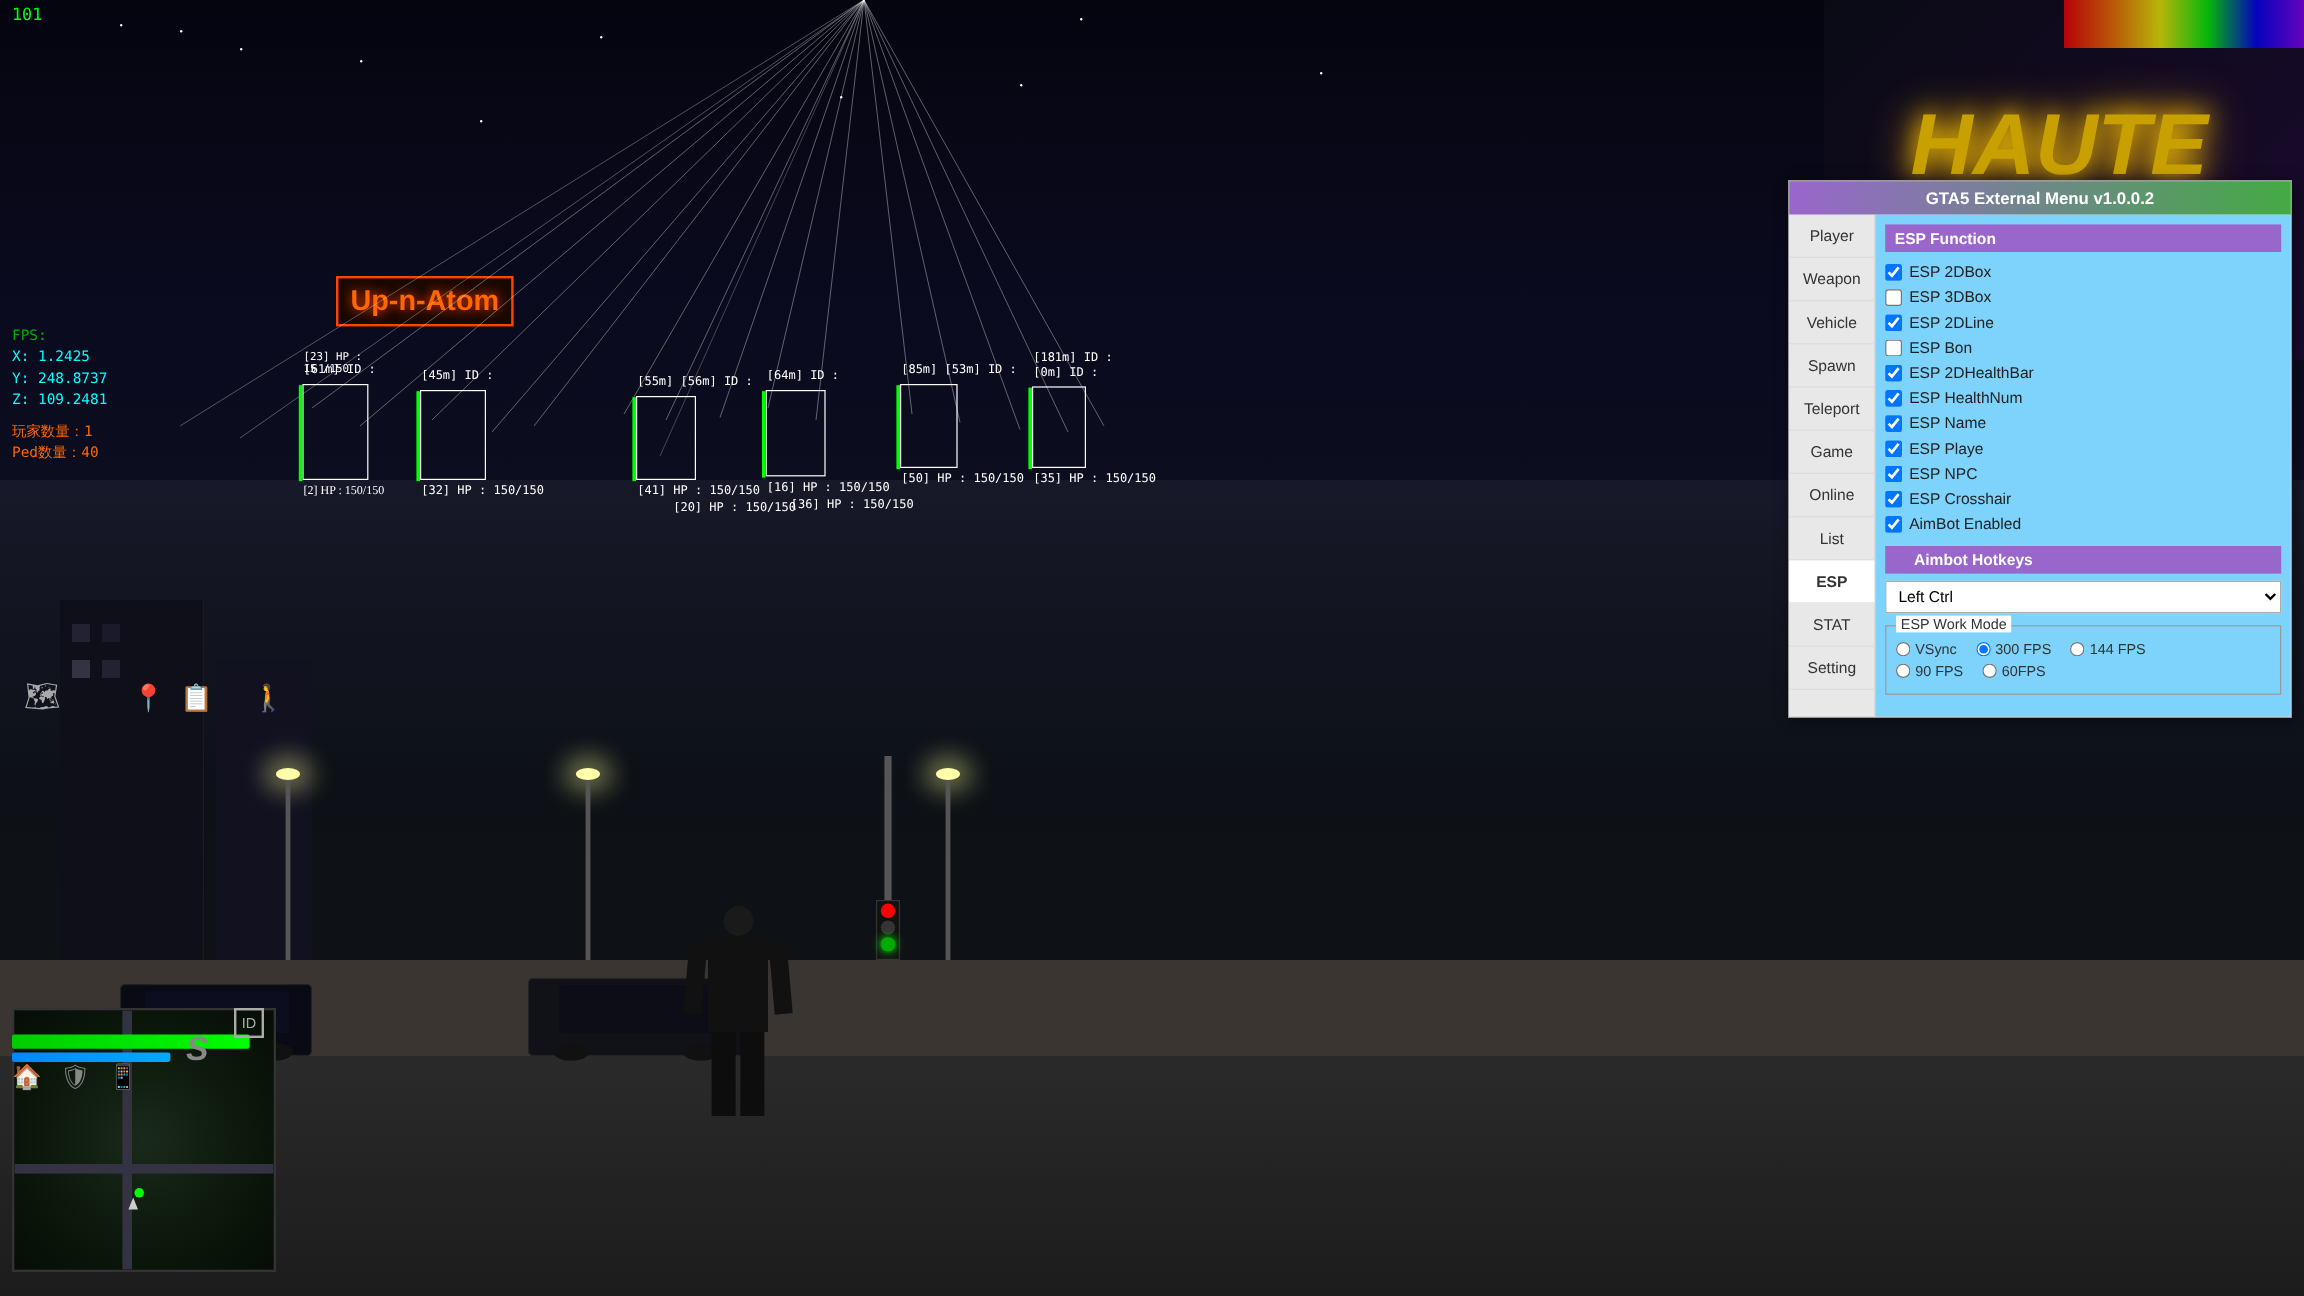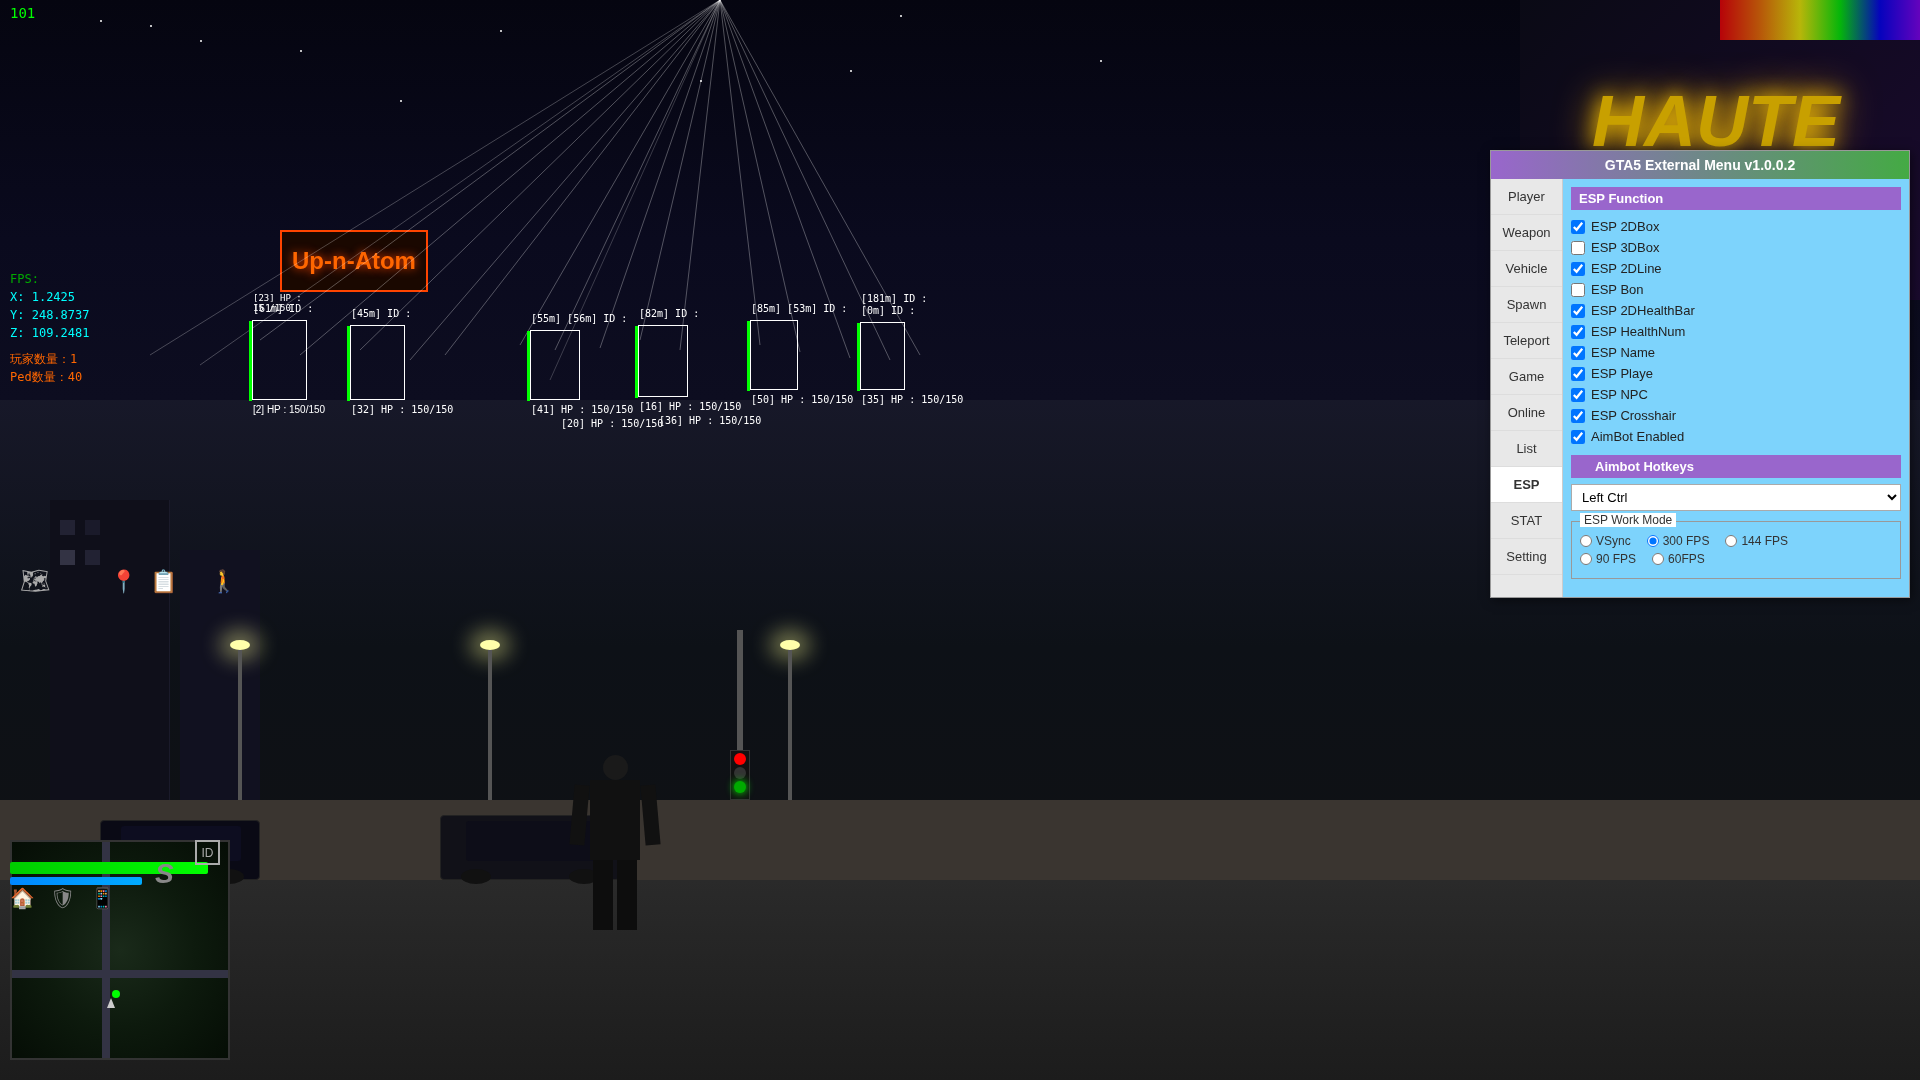--- a/index.html
+++ b/index.html
@@ -175,21 +175,21 @@
 
     
     .sign-upatom {
       position: absolute;
       color: #ff6600;
       font-size: 24px;
       font-weight: bold;
       text-shadow: 0 0 10px #ff4400;
       background: #1a0800;
       border: 2px solid #ff4400;
-      padding: 15px 10px;
+      padding: 5px 10px;
     }
 
     
     #menu-panel {
       position: absolute;
       top: 150px;
       right: 10px;
       width: 420px;
       background: #f0f0f0;
       border: 1px solid #999;
@@ -500,41 +500,41 @@
     <line x1="720" y1="0" x2="890" y2="360" stroke="white" stroke-width="0.5" opacity="0.6"></line>
     <line x1="720" y1="0" x2="920" y2="355" stroke="white" stroke-width="0.5" opacity="0.6"></line>
     <line x1="720" y1="0" x2="550" y2="380" stroke="white" stroke-width="0.5" opacity="0.4"></line>
     <line x1="720" y1="0" x2="200" y2="365" stroke="white" stroke-width="0.5" opacity="0.5"></line>
     <line x1="720" y1="0" x2="150" y2="355" stroke="white" stroke-width="0.5" opacity="0.5"></line>
   </svg>
 
   <div style="position:absolute;top:320px;left:252px;width:55px;height:80px;border:1px solid #ffffff;">
     <div style="position:absolute;left:-4px;top:0;width:3px;height:80px;background:#00ff00;"></div>
     <div style="position:absolute;top:-18px;left:0;color:white;font-size:10px;font-family:monospace;white-space:nowrap;">[61m] ID :</div>
-    <div style="position:absolute;bottom:-16px;left:0;color:white;font-size:10px;font-family:Liberation Sans, sans-serif;white-space:nowrap;">[2] HP : 150/150</div>
+    <div style="position:absolute;bottom:-16px;left:0;color:white;font-size:10px;font-family:Liberation Serif, serif;white-space:nowrap;">[2] HP : 150/150</div>
     <div style="position:absolute;top:-28px;left:0;color:white;font-size:9px;font-family:monospace;">[23] HP : 15 /150</div>
   </div>
 
   <div style="position:absolute;top:325px;left:350px;width:55px;height:75px;border:1px solid #ffffff;">
     <div style="position:absolute;left:-4px;top:0;width:3px;height:75px;background:#00ff00;"></div>
     <div style="position:absolute;top:-18px;left:0;color:white;font-size:10px;font-family:monospace;white-space:nowrap;">[45m] ID :</div>
     <div style="position:absolute;bottom:-16px;left:0;color:white;font-size:10px;font-family:monospace;white-space:nowrap;">[32] HP : 150/150</div>
   </div>
 
 
   <div style="position:absolute;top:330px;left:530px;width:50px;height:70px;border:1px solid #ffffff;">
     <div style="position:absolute;left:-4px;top:0;width:3px;height:70px;background:#00ff00;"></div>
     <div style="position:absolute;top:-18px;left:0;color:white;font-size:10px;font-family:monospace;white-space:nowrap;">[55m] [56m] ID :</div>
     <div style="position:absolute;bottom:-16px;left:0;color:white;font-size:10px;font-family:monospace;white-space:nowrap;">[41] HP : 150/150</div>
     <div style="position:absolute;bottom:-30px;left:30px;color:white;font-size:10px;font-family:monospace;white-space:nowrap;">[20] HP : 150/150</div>
   </div>
 
   <div style="position:absolute;top:325px;left:638px;width:50px;height:72px;border:1px solid #ffffff;">
     <div style="position:absolute;left:-4px;top:0;width:3px;height:72px;background:#00ff00;"></div>
-    <div style="position:absolute;top:-18px;left:0;color:white;font-size:10px;font-family:monospace;white-space:nowrap;">[82m] ID :</div>
+    <div style="position:absolute;top:-18px;left:0;color:white;font-size:10px;font-family:monospace;white-space:nowrap;">[64m] ID :</div>
     <div style="position:absolute;bottom:-16px;left:0;color:white;font-size:10px;font-family:monospace;white-space:nowrap;">[16] HP : 150/150</div>
     <div style="position:absolute;bottom:-30px;left:20px;color:white;font-size:10px;font-family:monospace;white-space:nowrap;">[36] HP : 150/150</div>
   </div>
 
   <div style="position:absolute;top:320px;left:750px;width:48px;height:70px;border:1px solid #ffffff;">
     <div style="position:absolute;left:-4px;top:0;width:3px;height:70px;background:#00ff00;"></div>
     <div style="position:absolute;top:-18px;left:0;color:white;font-size:10px;font-family:monospace;white-space:nowrap;">[85m] [53m] ID :</div>
     <div style="position:absolute;bottom:-16px;left:0;color:white;font-size:10px;font-family:monospace;white-space:nowrap;">[50] HP : 150/150</div>
   </div>
 

